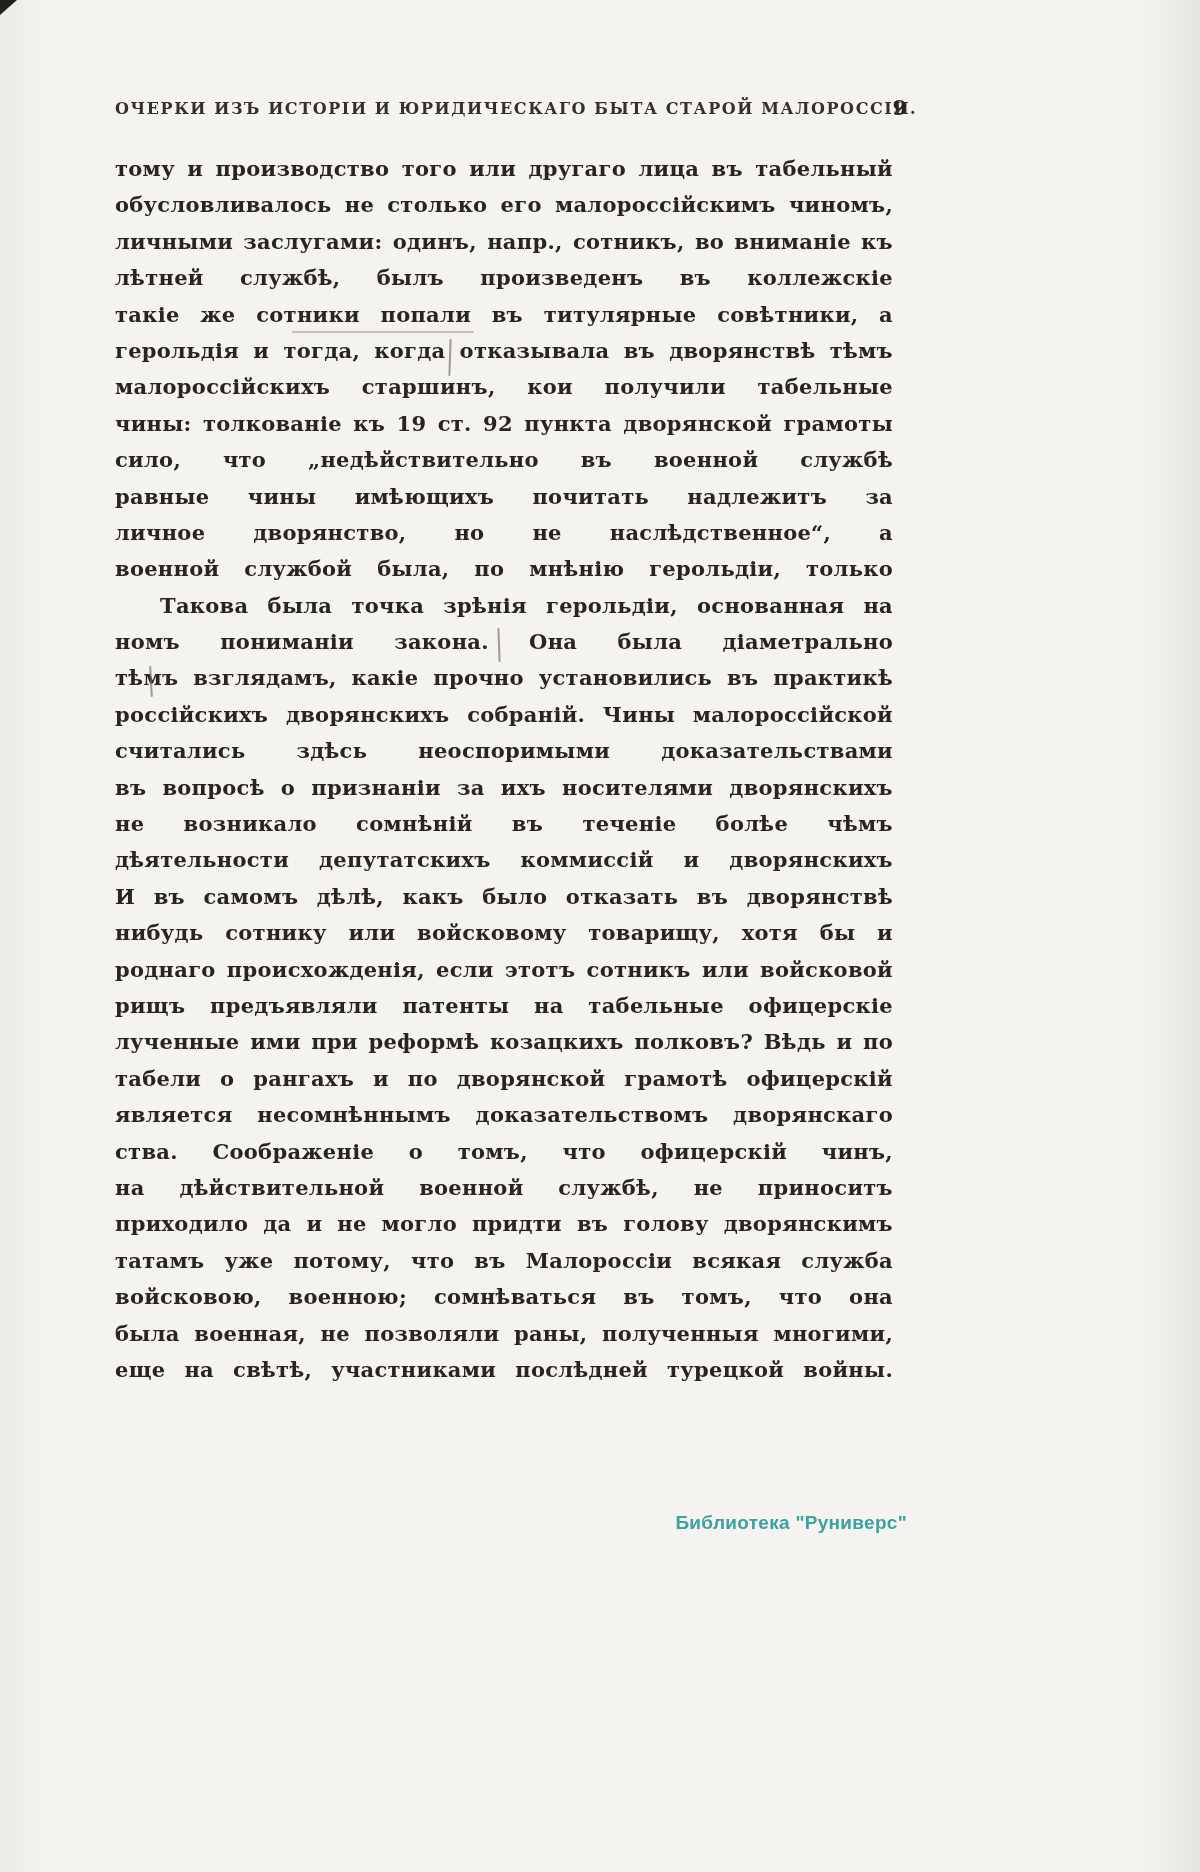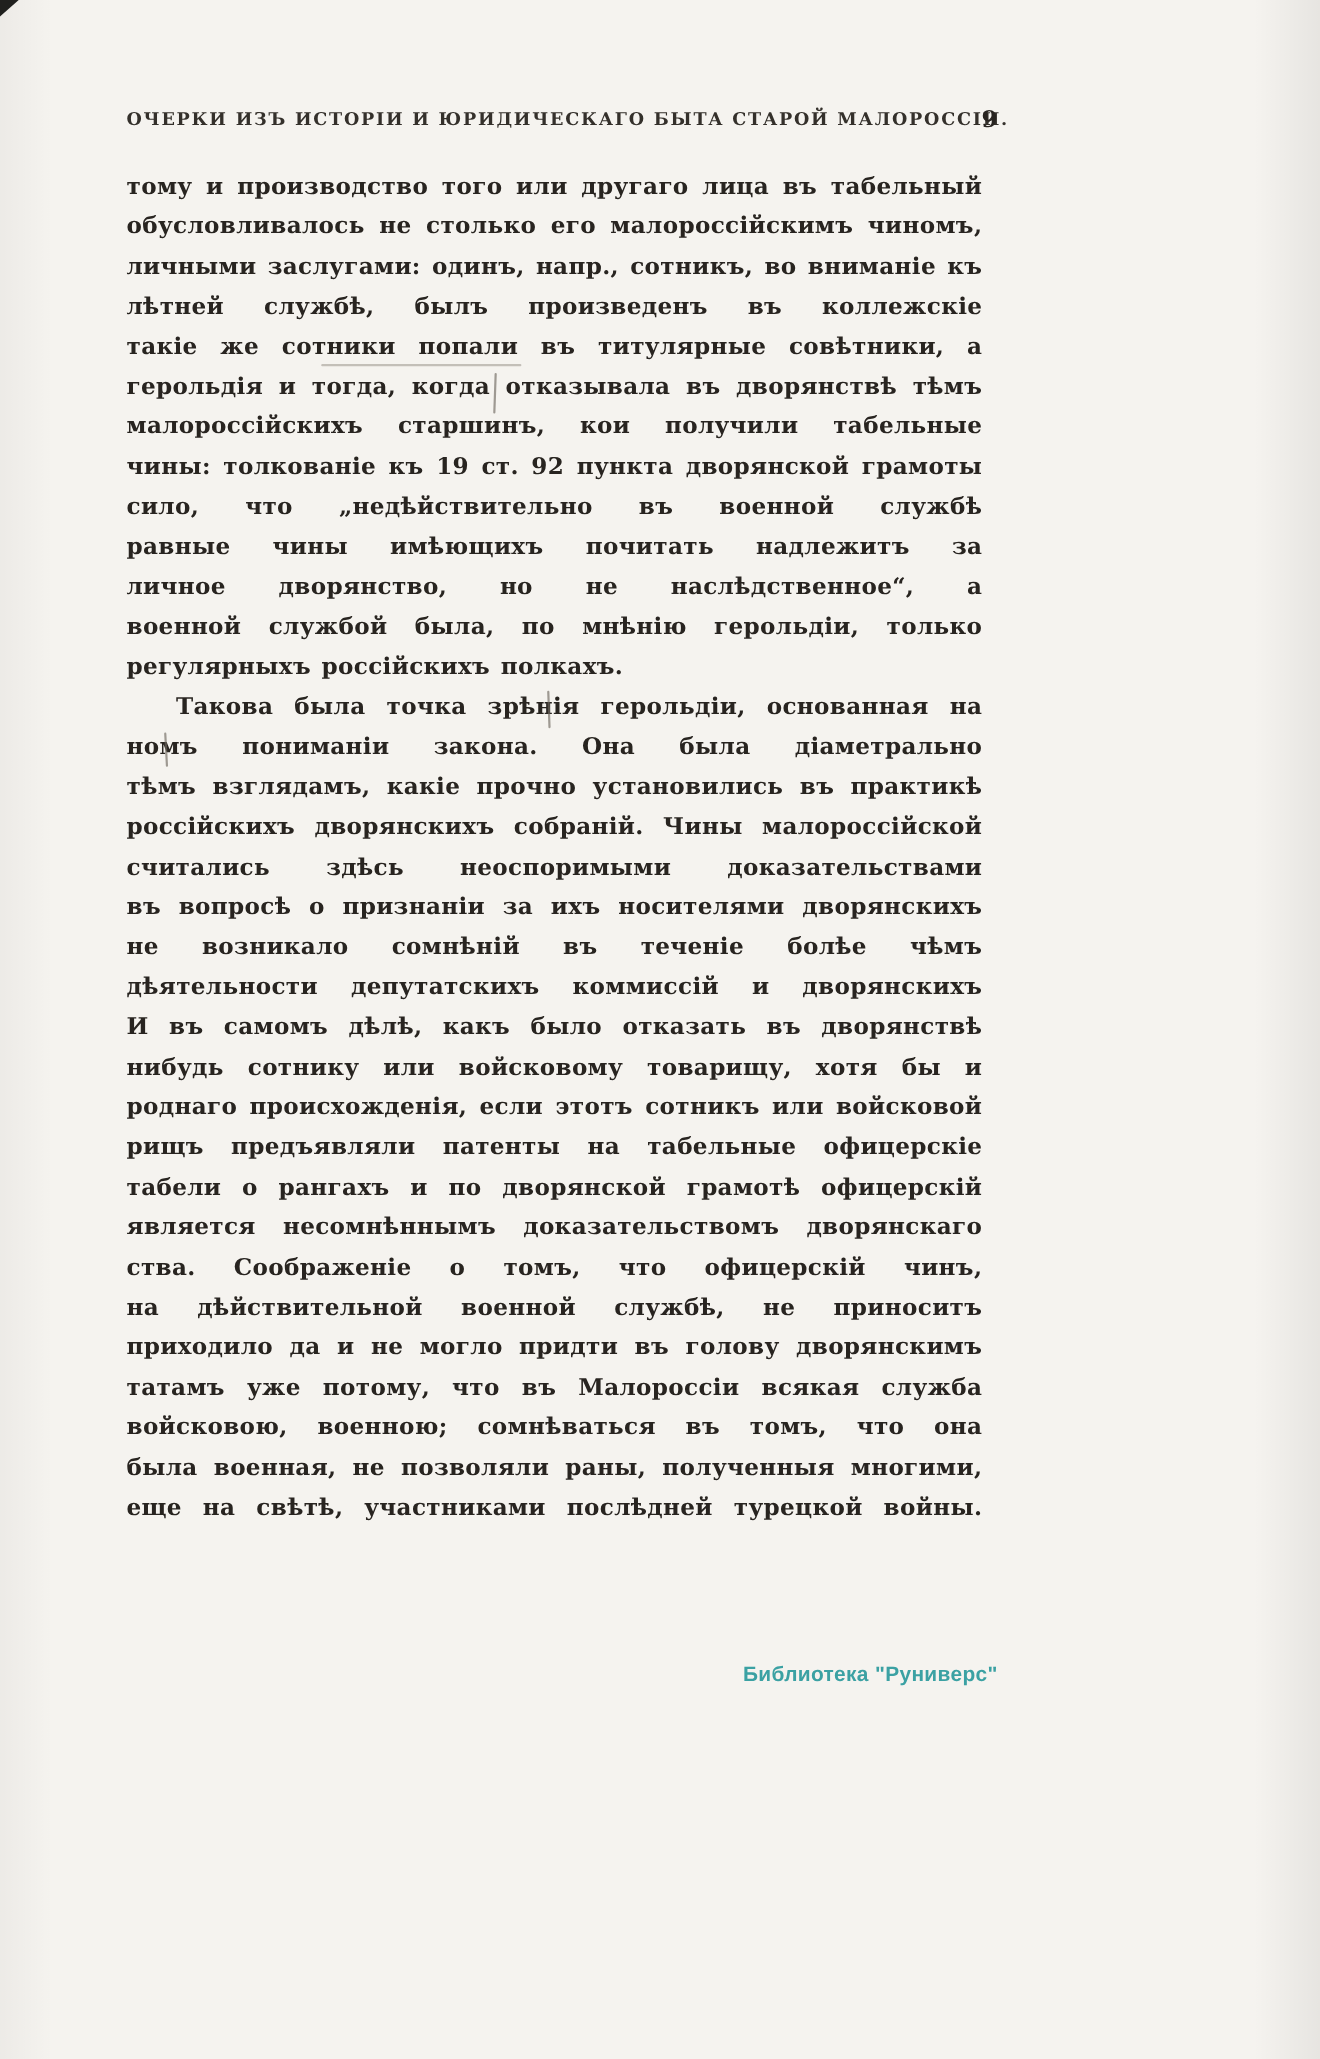--- a/index.html
+++ b/index.html
@@ -117,35 +117,35 @@
         <div class="line">личными заслугами: одинъ, напр., сотникъ, во вниманіе къ 16-</div>
         <div class="line">лѣтней службѣ, былъ произведенъ въ коллежскіе ассесоры, другіе</div>
         <div class="line">такіе же сотники попали въ титулярные совѣтники, а третьи—</div>
         <div class="line">герольдія и тогда, когда отказывала въ дворянствѣ тѣмъ изъ</div>
         <div class="line">малороссійскихъ старшинъ, кои получили табельные офицерскіе</div>
         <div class="line">чины: толкованіе къ 19 ст. 92 пункта дворянской грамоты гла-</div>
         <div class="line">сило, что „недѣйствительно въ военной службѣ служащихъ, но</div>
         <div class="line">равные чины имѣющихъ почитать надлежитъ за имѣющихъ лишь</div>
         <div class="line">личное дворянство, но не наслѣдственное“, а дѣйствительной</div>
         <div class="line">военной службой была, по мнѣнію герольдіи, только служба въ</div>
-        <div class="line last-left">регулярныхъ россійскихъ полкахъ.</div>
       </div>
       <div class="paragraph">
         <div class="line indent">Такова была точка зрѣнія герольдіи, основанная на букваль-</div>
         <div class="line">номъ пониманіи закона. Она была діаметрально противоположна</div>
         <div class="line">тѣмъ взглядамъ, какіе прочно установились въ практикѣ мало-</div>
         <div class="line">россійскихъ дворянскихъ собраній. Чины малороссійской службы</div>
         <div class="line">считались здѣсь неоспоримыми доказательствами благородства, и</div>
         <div class="line">въ вопросѣ о признаніи за ихъ носителями дворянскихъ правъ</div>
         <div class="line">не возникало сомнѣній въ теченіе болѣе чѣмъ двадцатилѣтней</div>
         <div class="line">дѣятельности депутатскихъ коммиссій и дворянскихъ собраній.</div>
         <div class="line">И въ самомъ дѣлѣ, какъ было отказать въ дворянствѣ какому-</div>
         <div class="line">нибудь сотнику или войсковому товарищу, хотя бы и простона-</div>
         <div class="line">роднаго происхожденія, если этотъ сотникъ или войсковой това-</div>
         <div class="line">рищъ предъявляли патенты на табельные офицерскіе чины, по-</div>
+        <div class="line">лученные ими при реформѣ козацкихъ полковъ? Вѣдь и по</div>
         <div class="line">табели о рангахъ и по дворянской грамотѣ офицерскій чинъ</div>
         <div class="line">является несомнѣннымъ доказательствомъ дворянскаго достоин-</div>
         <div class="line">ства. Соображеніе о томъ, что офицерскій чинъ, полученный не</div>
         <div class="line">на дѣйствительной военной службѣ, не приноситъ дворянства, не</div>
         <div class="line">приходило да и не могло придти въ голову дворянскимъ депу-</div>
         <div class="line">татамъ уже потому, что въ Малороссіи всякая служба считалась</div>
         <div class="line">войсковою, военною; сомнѣваться въ томъ, что она дѣйствительно</div>
         <div class="line">была военная, не позволяли раны, полученныя многими, жившими</div>
         <div class="line">еще на свѣтѣ, участниками послѣдней турецкой войны. Правда,</div>
       </div>

